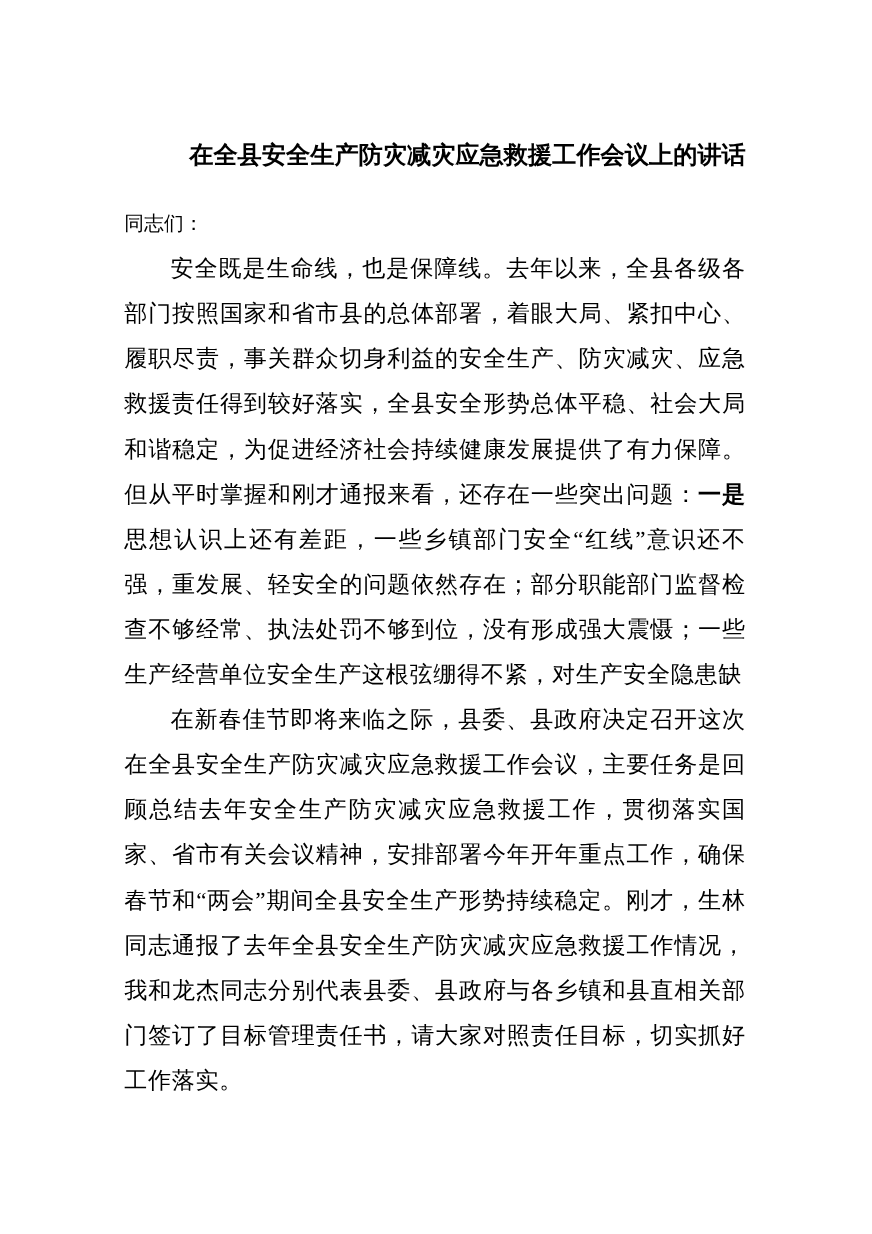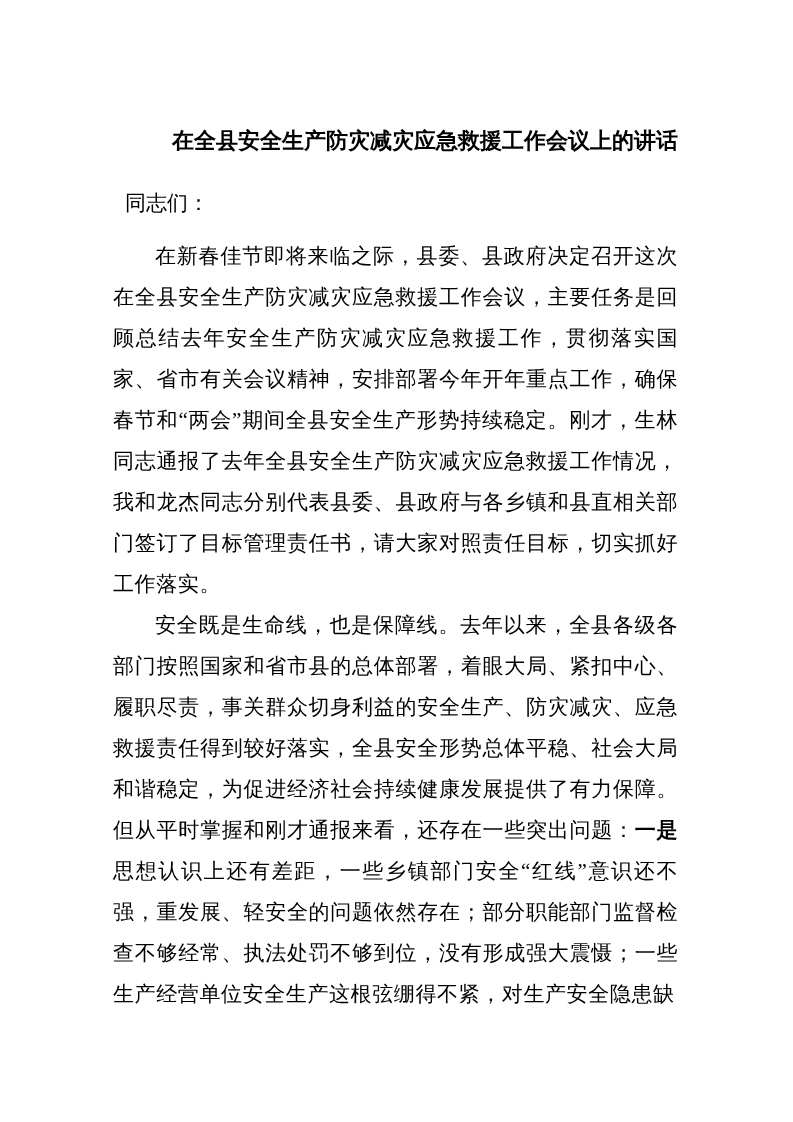--- a/index.html
+++ b/index.html
@@ -24,22 +24,22 @@
   }
   .title {
     margin: 0 0 24px 0;
     font-size: 22px;
     line-height: 36px;
     font-weight: bold;
     text-align: right;
     white-space: nowrap;
   }
   .salutation {
-    margin: 12px;
-    font-size: 21px;
+    margin: 0;
+    font-size: 18px;
     line-height: 41px;
     text-indent: 0;
   }
   .para {
     margin: 0;
     font-size: 21px;
     line-height: 41px;
     text-align: justify;
     text-indent: 2em;
     letter-spacing: 0.6px;
@@ -49,17 +49,17 @@
   }
 </style>
 </head>
 <body>
 
 <div class="page">
   <div class="content">
     <h1 class="title">在全县安全生产防灾减灾应急救援工作会议上的讲话</h1>
     <p class="salutation">同志们：</p>
     <div>
+        <p class="para"><span>安全既是生命线，也是保障线。去年以来，全县各级各部门按照国家和省市县的总体部署，着眼大局、紧扣中心、履职尽责，事关群众切身利益的安全生产、防灾减灾、应急救援责任得到较好落实，全县安全形势总体平稳、社会大局和谐稳定，为促进经济社会持续健康发展提供了有力保障。但从平时掌握和刚才通报来看，还存在一些突出问题：</span><span class="bold">一是</span><span>思想认识上还有差距，一些乡镇部门安全“红线”意识还不强，重发展、轻安全的问题依然存在；部分职能部门监督检查不够经常、执法处罚不够到位，没有形成强大震慑；一些生产经营单位安全生产这根弦绷得不紧，对生产安全隐患缺</span></p>
         <p class="para"><span>在新春佳节即将来临之际，县委、县政府决定召开这次在全县安全生产防灾减灾应急救援工作会议，主要任务是回顾总结去年安全生产防灾减灾应急救援工作，贯彻落实国家、省市有关会议精神，安排部署今年开年重点工作，确保春节和“两会”期间全县安全生产形势持续稳定。刚才，生林同志通报了去年全县安全生产防灾减灾应急救援工作情况，我和龙杰同志分别代表县委、县政府与各乡镇和县直相关部门签订了目标管理责任书，请大家对照责任目标，切实抓好工作落实。</span></p>
-        <p class="para"><span>安全既是生命线，也是保障线。去年以来，全县各级各部门按照国家和省市县的总体部署，着眼大局、紧扣中心、履职尽责，事关群众切身利益的安全生产、防灾减灾、应急救援责任得到较好落实，全县安全形势总体平稳、社会大局和谐稳定，为促进经济社会持续健康发展提供了有力保障。但从平时掌握和刚才通报来看，还存在一些突出问题：</span><span class="bold">一是</span><span>思想认识上还有差距，一些乡镇部门安全“红线”意识还不强，重发展、轻安全的问题依然存在；部分职能部门监督检查不够经常、执法处罚不够到位，没有形成强大震慑；一些生产经营单位安全生产这根弦绷得不紧，对生产安全隐患缺</span></p>
       </div>
   </div>
 </div>
 
 </body></html>

